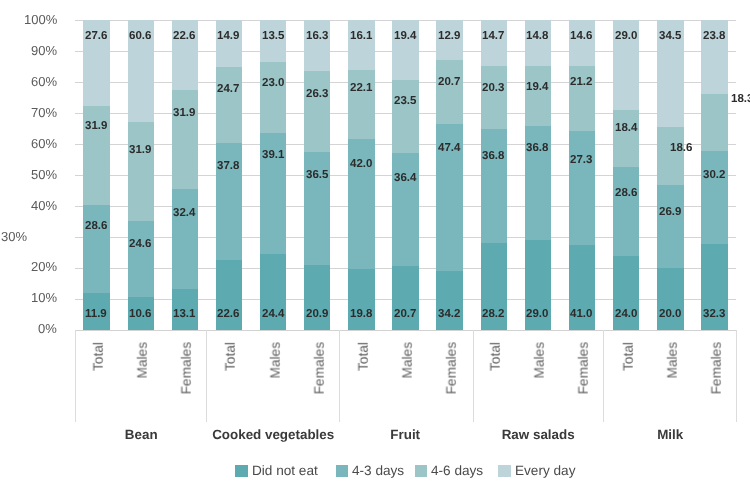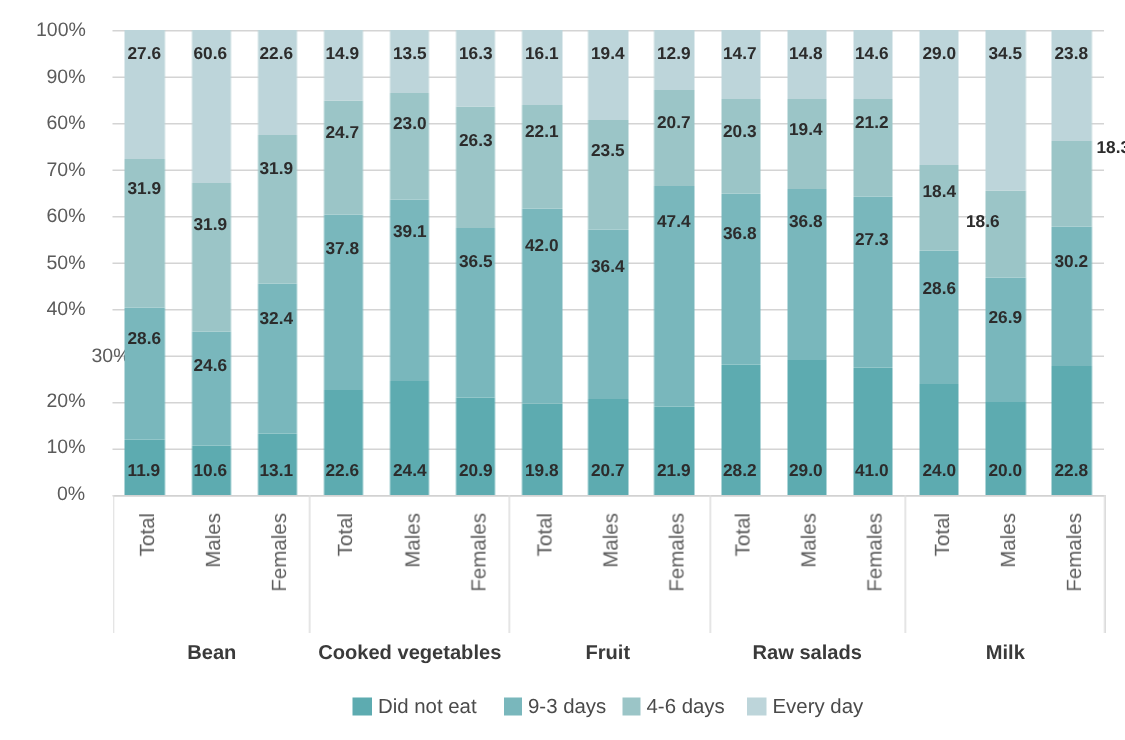--- a/index.html
+++ b/index.html
@@ -44,21 +44,21 @@
       <div class="gridline" style="left: 74.6px; width: 661.9px; top: 329.9px;"></div>
     </div>
   <div id="yaxis">
       <div class="ytick" style="right: 693px; top: 12.8px;">100%</div>
       <div class="ytick" style="right: 693px; top: 43.76px; text-align: center;">90%</div>
       <div class="ytick" style="right: 693px; top: 74.72px;">60%</div>
       <div class="ytick" style="right: 693px; top: 105.68px;">70%</div>
       <div class="ytick" style="right: 693px; top: 136.64px;">60%</div>
       <div class="ytick" style="right: 693px; top: 167.6px;">50%</div>
       <div class="ytick" style="right: 693px; top: 198.56px;">40%</div>
-      <div class="ytick" style="right: 663px; top: 229.52px; text-align: center;">30%</div>
+      <div class="ytick" style="right: 723px; top: 229.52px; text-align: center;">30%</div>
       <div class="ytick" style="right: 693px; top: 260.48px;">20%</div>
       <div class="ytick" style="right: 693px; top: 291.44px;">10%</div>
       <div class="ytick" style="right: 693px; top: 322.4px;">0%</div>
     </div>
   <div id="barlayer">
       <div class="bar" style="left: 83.4633px; width: 26.4px; top: 20.4px; height: 309.6px;">
         <div class="seg" style="top: 272.758px; height: 36.8424px; background: rgb(93, 171, 176);"></div>
         <div class="seg" style="top: 184.212px; height: 88.5456px; background: rgb(121, 183, 188);"></div>
         <div class="seg" style="top: 85.4496px; height: 98.7624px; background: rgb(155, 197, 199);"></div>
         <div class="seg" style="top: -2.13163e-14px; height: 85.4496px; background: rgb(189, 213, 218);"></div>
@@ -174,21 +174,21 @@
       <div class="dlabel" style="left: 305.697px; top: 88.9px;">26.3</div>
       <div class="dlabel" style="left: 305.697px; top: 30.9px;">16.3</div>
       <div class="dlabel" style="left: 349.823px; top: 308.7px;">19.8</div>
       <div class="dlabel" style="left: 349.823px; top: 159.3px;">42.0</div>
       <div class="dlabel" style="left: 349.823px; top: 82.7px;">22.1</div>
       <div class="dlabel" style="left: 349.823px; top: 30.9px;">16.1</div>
       <div class="dlabel" style="left: 393.95px; top: 308.7px;">20.7</div>
       <div class="dlabel" style="left: 393.95px; top: 173.1px;">36.4</div>
       <div class="dlabel" style="left: 393.95px; top: 96.3px;">23.5</div>
       <div class="dlabel" style="left: 393.95px; top: 30.9px;">19.4</div>
-      <div class="dlabel" style="left: 438.077px; top: 308.7px;">21.9</div>
+      <div class="dlabel" style="left: 438.077px; top: 308.7px;">34.2</div>
       <div class="dlabel" style="left: 438.077px; top: 142.7px;">47.4</div>
       <div class="dlabel" style="left: 438.077px; top: 77.2px;">20.7</div>
       <div class="dlabel" style="left: 438.077px; top: 30.9px;">12.9</div>
       <div class="dlabel" style="left: 482.203px; top: 308.7px;">28.2</div>
       <div class="dlabel" style="left: 482.203px; top: 151px;">36.8</div>
       <div class="dlabel" style="left: 482.203px; top: 83.4px;">20.3</div>
       <div class="dlabel" style="left: 482.203px; top: 30.9px;">14.7</div>
       <div class="dlabel" style="left: 526.33px; top: 308.7px;">29.0</div>
       <div class="dlabel" style="left: 526.33px; top: 143.3px;">36.8</div>
       <div class="dlabel" style="left: 526.33px; top: 82.3px;">19.4</div>
@@ -196,23 +196,23 @@
       <div class="dlabel" style="left: 570.457px; top: 308.7px;">41.0</div>
       <div class="dlabel" style="left: 570.457px; top: 154.6px;">27.3</div>
       <div class="dlabel" style="left: 570.457px; top: 76.6px;">21.2</div>
       <div class="dlabel" style="left: 570.457px; top: 30.9px;">14.6</div>
       <div class="dlabel" style="left: 614.583px; top: 308.7px;">24.0</div>
       <div class="dlabel" style="left: 614.583px; top: 187.9px;">28.6</div>
       <div class="dlabel" style="left: 614.583px; top: 122.5px;">18.4</div>
       <div class="dlabel" style="left: 614.583px; top: 30.9px;">29.0</div>
       <div class="dlabel" style="left: 658.71px; top: 308.7px;">20.0</div>
       <div class="dlabel" style="left: 658.71px; top: 206.8px;">26.9</div>
-      <div class="dlabel" style="left: 644px; top: 142.7px; text-align: center;">18.6</div>
+      <div class="dlabel" style="left: 670px; top: 142.7px; text-align: center;">18.6</div>
       <div class="dlabel" style="left: 658.71px; top: 30.9px;">34.5</div>
-      <div class="dlabel" style="left: 702.837px; top: 308.7px;">22.8</div>
+      <div class="dlabel" style="left: 702.837px; top: 308.7px;">32.3</div>
       <div class="dlabel" style="left: 702.837px; top: 169.5px;">30.2</div>
       <div class="dlabel" style="left: 702.837px; top: 94px; margin-left: 28px;">18.3</div>
       <div class="dlabel" style="left: 702.837px; top: 30.9px;">23.8</div>
     </div>
   <div id="xaxis">
       <div class="axisline" style="left: 74.6px; width: 662.3px; top: 329.65px;"></div>
       <div class="sep" style="left: 75px; top: 330px; height: 92px;"></div>
       <div class="sep" style="left: 206px; top: 330px; height: 92px;"></div>
       <div class="sep" style="left: 339px; top: 330px; height: 92px;"></div>
       <div class="sep" style="left: 473px; top: 330px; height: 92px;"></div>
@@ -239,21 +239,21 @@
       <div class="grouplabel" style="left: 471.74px; width: 132.38px; top: 427.6px;">Raw salads</div>
       <div class="grouplabel" style="left: 604.12px; width: 132.38px; top: 427.6px;">Milk</div>
     </div>
   <div id="legend">
       <div class="legend" style="left: 235.3px; top: 464.3px;">
         <div class="lgsw" style="background: rgb(93, 171, 176);"></div>
         <div class="lgtx">Did not eat</div>
       </div>
       <div class="legend" style="left: 335.6px; top: 464.3px;">
         <div class="lgsw" style="background: rgb(121, 183, 188);"></div>
-        <div class="lgtx">9-3 days</div>
+        <div class="lgtx">4-3 days</div>
       </div>
       <div class="legend" style="left: 414.7px; top: 464.3px;">
         <div class="lgsw" style="background: rgb(155, 197, 199);"></div>
         <div class="lgtx">4-6 days</div>
       </div>
       <div class="legend" style="left: 498.2px; top: 464.3px;">
         <div class="lgsw" style="background: rgb(189, 213, 218);"></div>
         <div class="lgtx">Every day</div>
       </div>
     </div>

